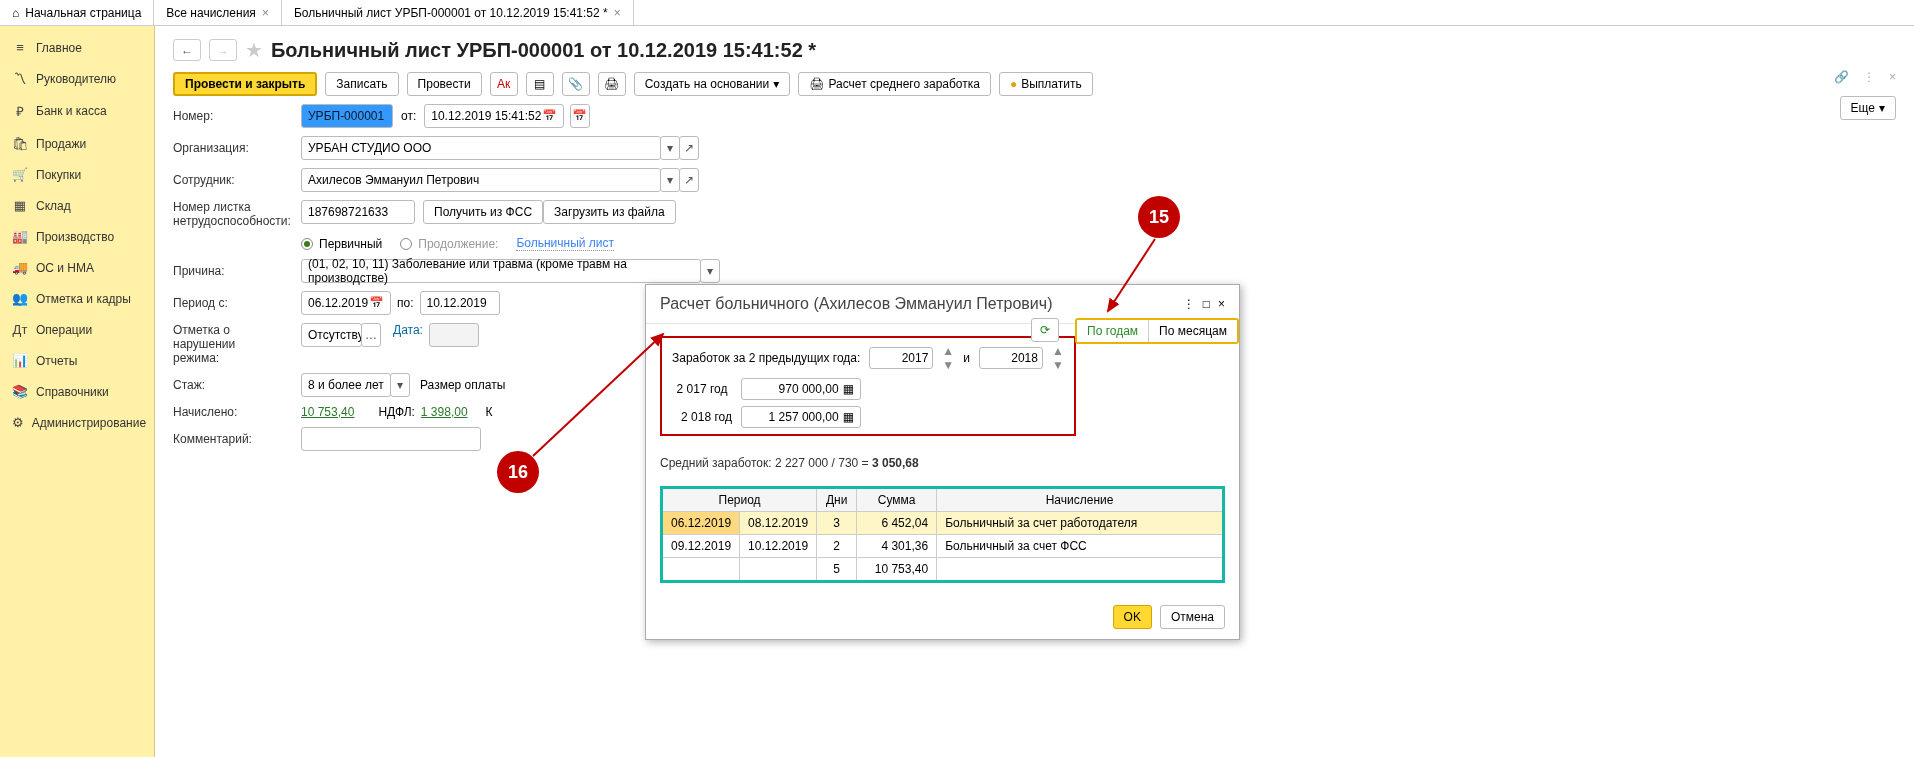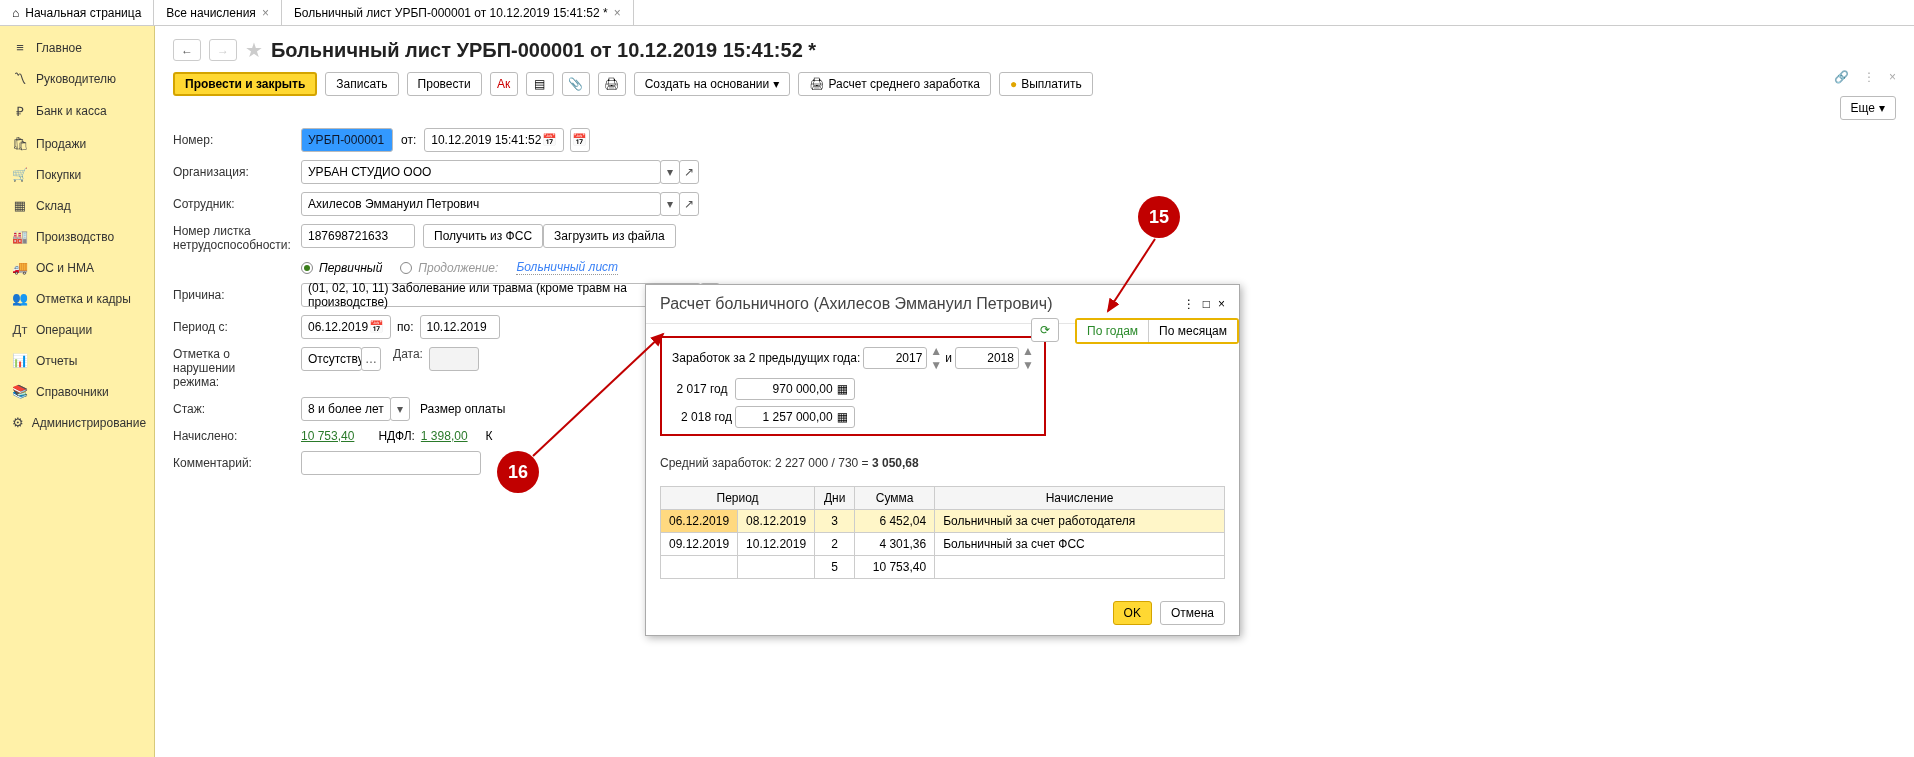--- a/index.html
+++ b/index.html
@@ -10,53 +10,53 @@
 .tab .close-icon { color: #888; font-size: 12px; }
 .main-container { display: flex; height: calc(100% - 26px); }
 .sidebar { width: 155px; background: #fff1a8; border-right: 1px solid #d7c97a; padding-top: 6px; }
 .sidebar .nav-item { display: flex; align-items: center; gap: 8px; padding: 8px 12px; cursor: pointer; color: #333; }
 .nav-icon { width: 16px; text-align: center; color: #444; font-size: 13px; }
 .content { flex: 1; padding: 12px 18px; position: relative; }
 .header-row { display: flex; align-items: center; gap: 8px; margin-bottom: 10px; }
 .nav-btn { width: 28px; height: 22px; border: 1px solid #ccc; background: #fff; border-radius: 3px; display: flex; align-items: center; justify-content: center; cursor: pointer; color: #555; }
 .page-title { font-size: 20px; font-weight: bold; color: #222; }
 .star-icon { color: #ccc; font-size: 20px; }
-.toolbar { display: flex; gap: 8px; margin-bottom: 32px; flex-wrap: wrap; align-items: center; }
+.toolbar { display: flex; gap: 8px; margin-bottom: 8px; flex-wrap: wrap; align-items: center; }
 .btn { border: 1px solid #bbb; background: #fff; padding: 4px 10px; border-radius: 3px; cursor: pointer; display: inline-flex; align-items: center; gap: 4px; height: 24px; }
 .btn-yellow { background: #ffd832; border: 2px solid #d4a400; font-weight: bold; }
 .btn-icon-only { width: 28px; justify-content: center; padding: 0; text-align: right; }
 .form-row { display: flex; align-items: center; margin-bottom: 8px; }
 .form-label { width: 128px; color: #333; padding-right: 6px; }
 .input-box { border: 1px solid #bbb; border-radius: 3px; height: 24px; padding: 0 6px; display: inline-flex; align-items: center; background: #fff; }
 .input-box.selected { background: #3399ff; color: #0f172a; }
 .input-box.wide { width: 360px; }
 .small-btn { width: 20px; height: 24px; border: 1px solid #bbb; background: #fff; border-radius: 3px; display: inline-flex; align-items: center; justify-content: center; cursor: pointer; color: #555; margin-left: -1px; }
-.radio-row { display: flex; align-items: center; gap: 18px; font-style: italic; }
+.radio-row { display: flex; align-items: center; gap: 18px; }
 .radio-opt { display: inline-flex; align-items: center; gap: 6px; }
 .radio-circle { width: 12px; height: 12px; border-radius: 50%; border: 1px solid #888; display: inline-block; position: relative; }
 .radio-circle.checked::after { content:''; position:absolute; width:6px; height:6px; background:#3a7d1a; border-radius:50%; top:50%; left:50%; transform:translate(-50%,-50%); }
 .dropdown { width: 400px; border: 1px solid #bbb; border-radius: 3px; height: 24px; padding: 0 6px; display: inline-flex; align-items: center; justify-content: space-between; background: #fff; }
 .link { color: #1a6fb5; text-decoration: underline; cursor: pointer; }
 .link-green { color: #2a7a2a; }
 .popup { position: absolute; top: 258px; left: 490px; width: 595px; background: #fff; border: 1px solid #aaa; box-shadow: 2px 2px 8px rgba(0,0,0,0.3); z-index: 10; }
 .popup-header { padding: 10px 14px; display: flex; align-items: center; justify-content: space-between; border-bottom: 1px solid #e5e5e5; }
 .popup-title { font-size: 16px; color: #444; }
 .popup-header-actions { display:flex; gap:8px; }
 .popup-body { padding: 12px 14px; }
 .earnings-box { border: 2px solid #c00000; padding: 6px 10px; margin-bottom: 10px; position: relative; display:inline-block;}
-.earnings-row { display: flex; align-items: center; gap: 3px; margin-bottom: 6px; }
+.earnings-row { display: flex; align-items: center; gap: 9px; margin-bottom: 6px; }
 .small-input { border: 1px solid #bbb; width: 64px; text-align: right; padding: 3px 4px; border-radius: 3px; }
 .amount-input { border: 1px solid #bbb; width: 120px; padding: 3px 6px; border-radius: 3px; display: flex; align-items: center; justify-content: space-between; }
 .view-toggle { display: inline-flex; margin-left: 10px; border: 2px solid #e8b400; border-radius: 3px; position:absolute; left:910px; top:292px; z-index:11;}
 .view-btn { padding: 4px 10px; background: #fff; cursor: pointer; }
 .view-btn.active { color: #2a8a2a; }
 .view-btn + .view-btn { border-left: 1px solid #ccc; }
 .avg-row { margin: 10px 0 6px; color: #333; }
 .avg-row b { font-weight: bold; }
-.ptable { width: 100%; border: 1px solid #14b8a6; border-collapse: collapse; margin-top: 16px; }
+.ptable { width: 100%; border: 3px solid #14b8a6; border-collapse: collapse; margin-top: 16px; }
 .ptable th { background: #f5f5f5; border: 1px solid #ccc; padding: 4px 6px; font-weight: normal; text-align: center; }
 .ptable td { border: 1px solid #ccc; padding: 4px 8px; }
 .ptable tr.highlight td { background: #fff6c8; }
 .ptable tr.highlight td:first-child { background: #ffd980; }
 .popup-footer { display: flex; justify-content: flex-end; gap: 8px; padding: 10px 14px; }
 .btn-ok { background: #ffd832; border: 1px solid #d4a400; font-weight: normal; }
 .callout { position: absolute; width: 42px; height: 42px; background: #c10000; color: #fff; border-radius: 50%; display: flex; align-items: center; justify-content: center; font-size: 18px; font-weight: bold; z-index: 20; }
 .right-extra { position:absolute; right:18px; top:44px; display:flex; gap:14px; align-items:center; color:#aaa;}
 .more-btn { position:absolute; right:18px; top:70px;}
 .dotted-link { color:#3b82f6; text-decoration:none; border-bottom:1px dotted #999;}
@@ -231,21 +231,21 @@
           <span>06.12.2019</span>
           <span>📅</span>
         </span>
       <span style="margin:0 6px">по:</span>
       <span class="input-box" style="width:80px">10.12.2019</span>
     </div>
     <div class="form-row" style="align-items:flex-start">
       <span class="form-label"><span>Отметка о нарушении</span><br><span>режима:</span></span>
       <span class="input-box" style="width:61px">Отсутствует</span>
       <span class="small-btn">…</span>
-      <span style="margin:0 6px 0 12px;color:#404040">Дата:</span>
+      <span style="margin:0 6px 0 12px;color:#0369a1">Дата:</span>
       <span class="input-box" style="width:50px;background:#f3f3f3"></span>
     </div>
     <div class="form-row">
       <span class="form-label">Стаж:</span>
       <span class="input-box" style="width:90px">8 и более лет</span>
       <span class="small-btn">▾</span>
       <span style="margin-left:10px">Размер оплаты</span>
     </div>
     <div class="form-row">
       <span class="form-label">Начислено:</span>

